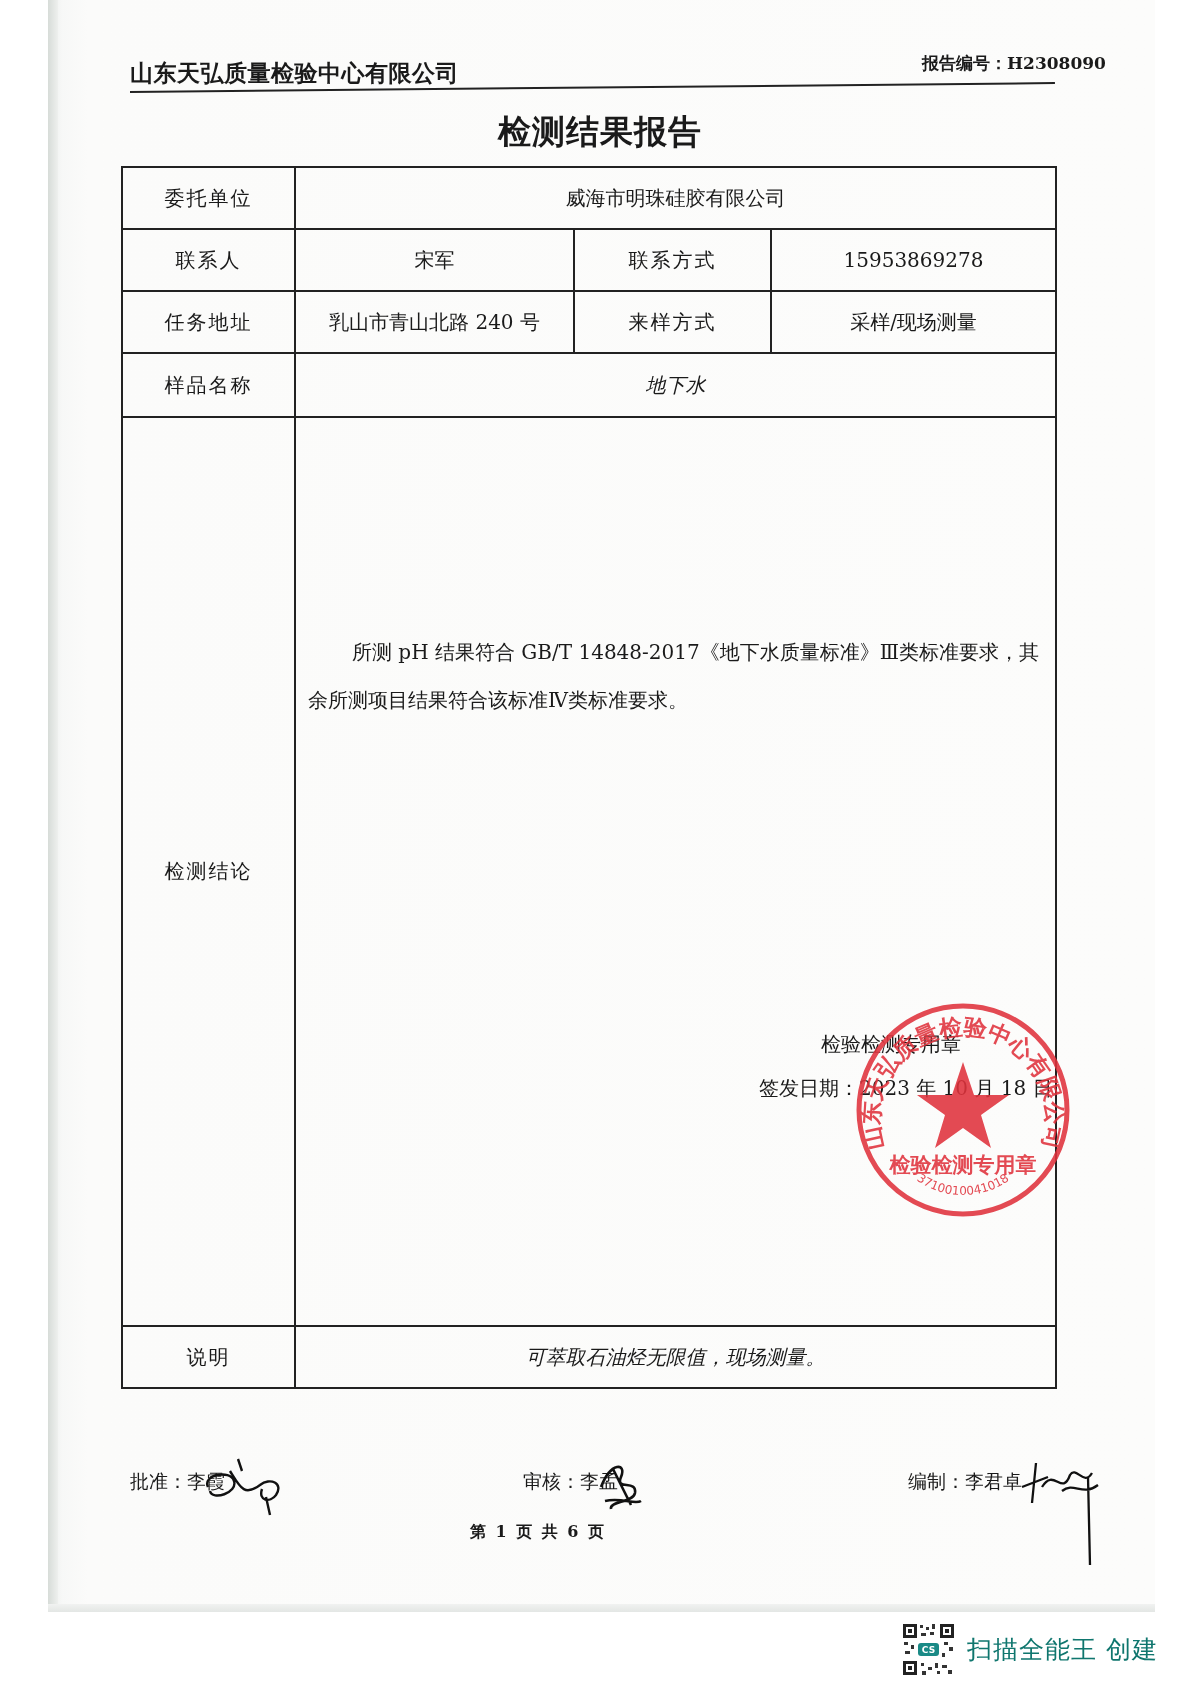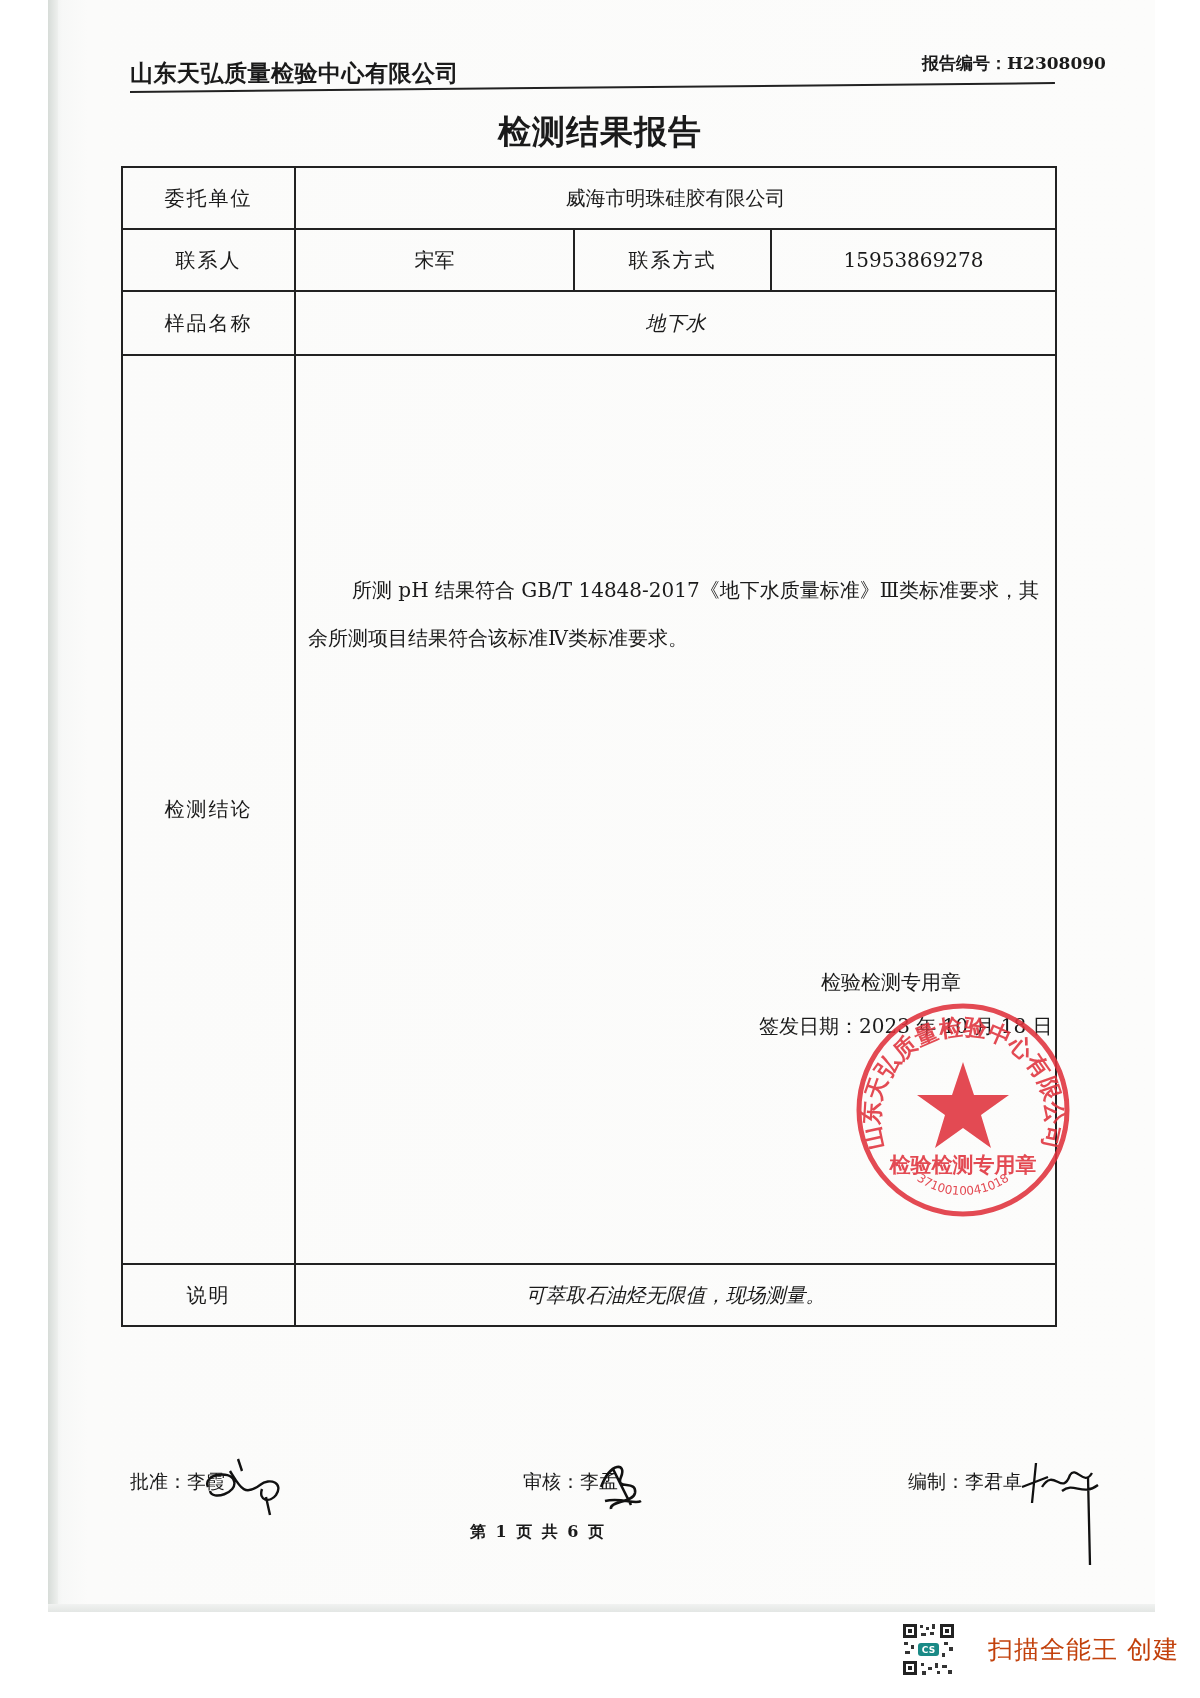--- a/index.html
+++ b/index.html
@@ -62,23 +62,23 @@
 
   .stamp {
     position: absolute; left: 853px; top: 1000px; width: 220px; height: 220px;
     border-radius: 50%; pointer-events: none; opacity: 0.88;
   }
 
   .sign-row { position: absolute; top: 1461px; font-size: 19px; white-space: nowrap; margin-top: 8px; }
   .sign-row .sig { position: absolute; top: -12px; width: 90px; height: 60px; }
   .page-footer { position: absolute; left: 0; width: 1076px; top: 1522px; text-align: center; font-size: 16px; font-weight: bold; letter-spacing: 2px; }
 
-  .watermark { position: absolute; left: 902px; top: 1623px; display: flex; align-items: center; gap: 21px; }
+  .watermark { position: absolute; left: 902px; top: 1623px; display: flex; align-items: center; }
   .qr { width: 53px; height: 53px; position: relative; }
-  .wm-text { margin-left: 12px; font-size: 25px; font-family: "DejaVu Sans", "Liberation Sans", sans-serif; color: #c2410c; letter-spacing: 1px; white-space: nowrap; }
+  .wm-text { margin-left: 12px; font-size: 25px; font-family: "DejaVu Sans", "Liberation Sans", sans-serif; color: #0f766e; letter-spacing: 1px; white-space: nowrap; }
 </style>
 </head>
 <body>
 
 <div class="scan"></div>
 <div class="scan-edge-left"></div>
 <div class="scan-edge-bottom"></div>
 
 <div class="org-name">山东天弘质量检验中心有限公司</div>
 <div class="report-no"><span>报告编号：</span><span>H2308090</span></div>
@@ -95,20 +95,26 @@
   <tbody>
       <tr class="r62">
     <td class="label">委托单位</td>
     <td colspan="3">威海市明珠硅胶有限公司</td>
   </tr>
   <tr class="r62">
     <td class="label">联系人</td>
     <td>宋军</td>
     <td class="label">联系方式</td>
     <td>15953869278</td>
+  </tr>
+  <tr class="r62">
+    <td class="label">任务地址</td>
+    <td>乳山市青山北路 240 号</td>
+    <td class="label">来样方式</td>
+    <td>采样/现场测量</td>
   </tr>
   <tr class="r64">
     <td class="label">样品名称</td>
     <td colspan="3" class="left-val">地下水</td>
   </tr>
   <tr class="conclusion">
     <td class="label">检测结论</td>
     <td colspan="3" class="concl-cell">
       <div class="concl-text">所测 pH 结果符合 GB/T 14848-2017《地下水质量标准》Ⅲ类标准要求，其余所测项目结果符合该标准Ⅳ类标准要求。</div>
       <div class="stamp-label">检验检测专用章</div>

